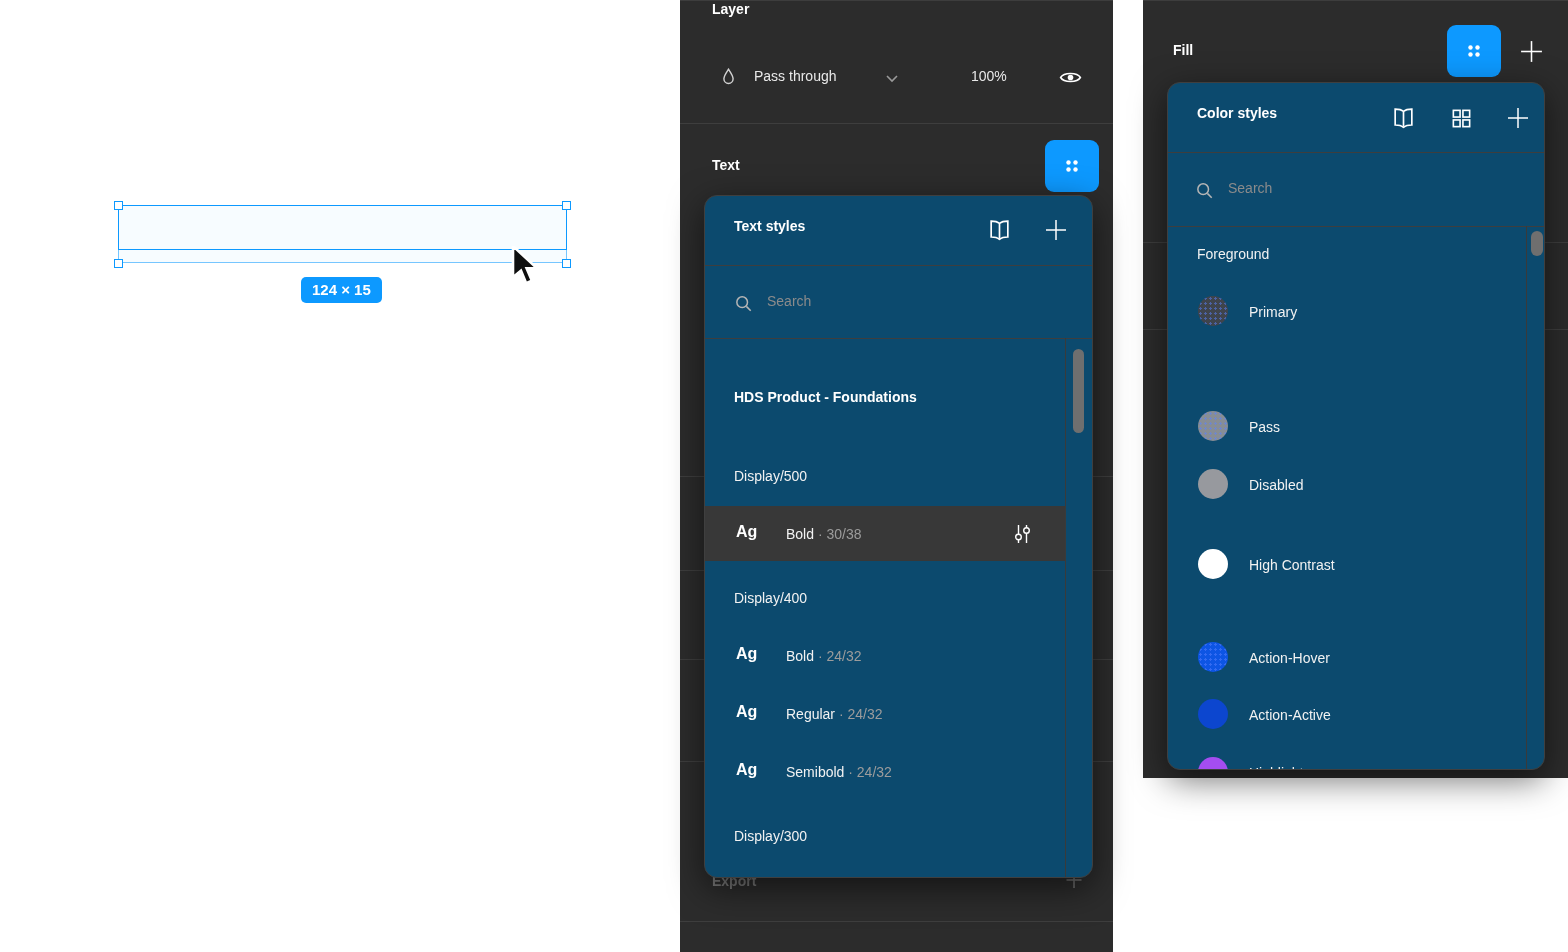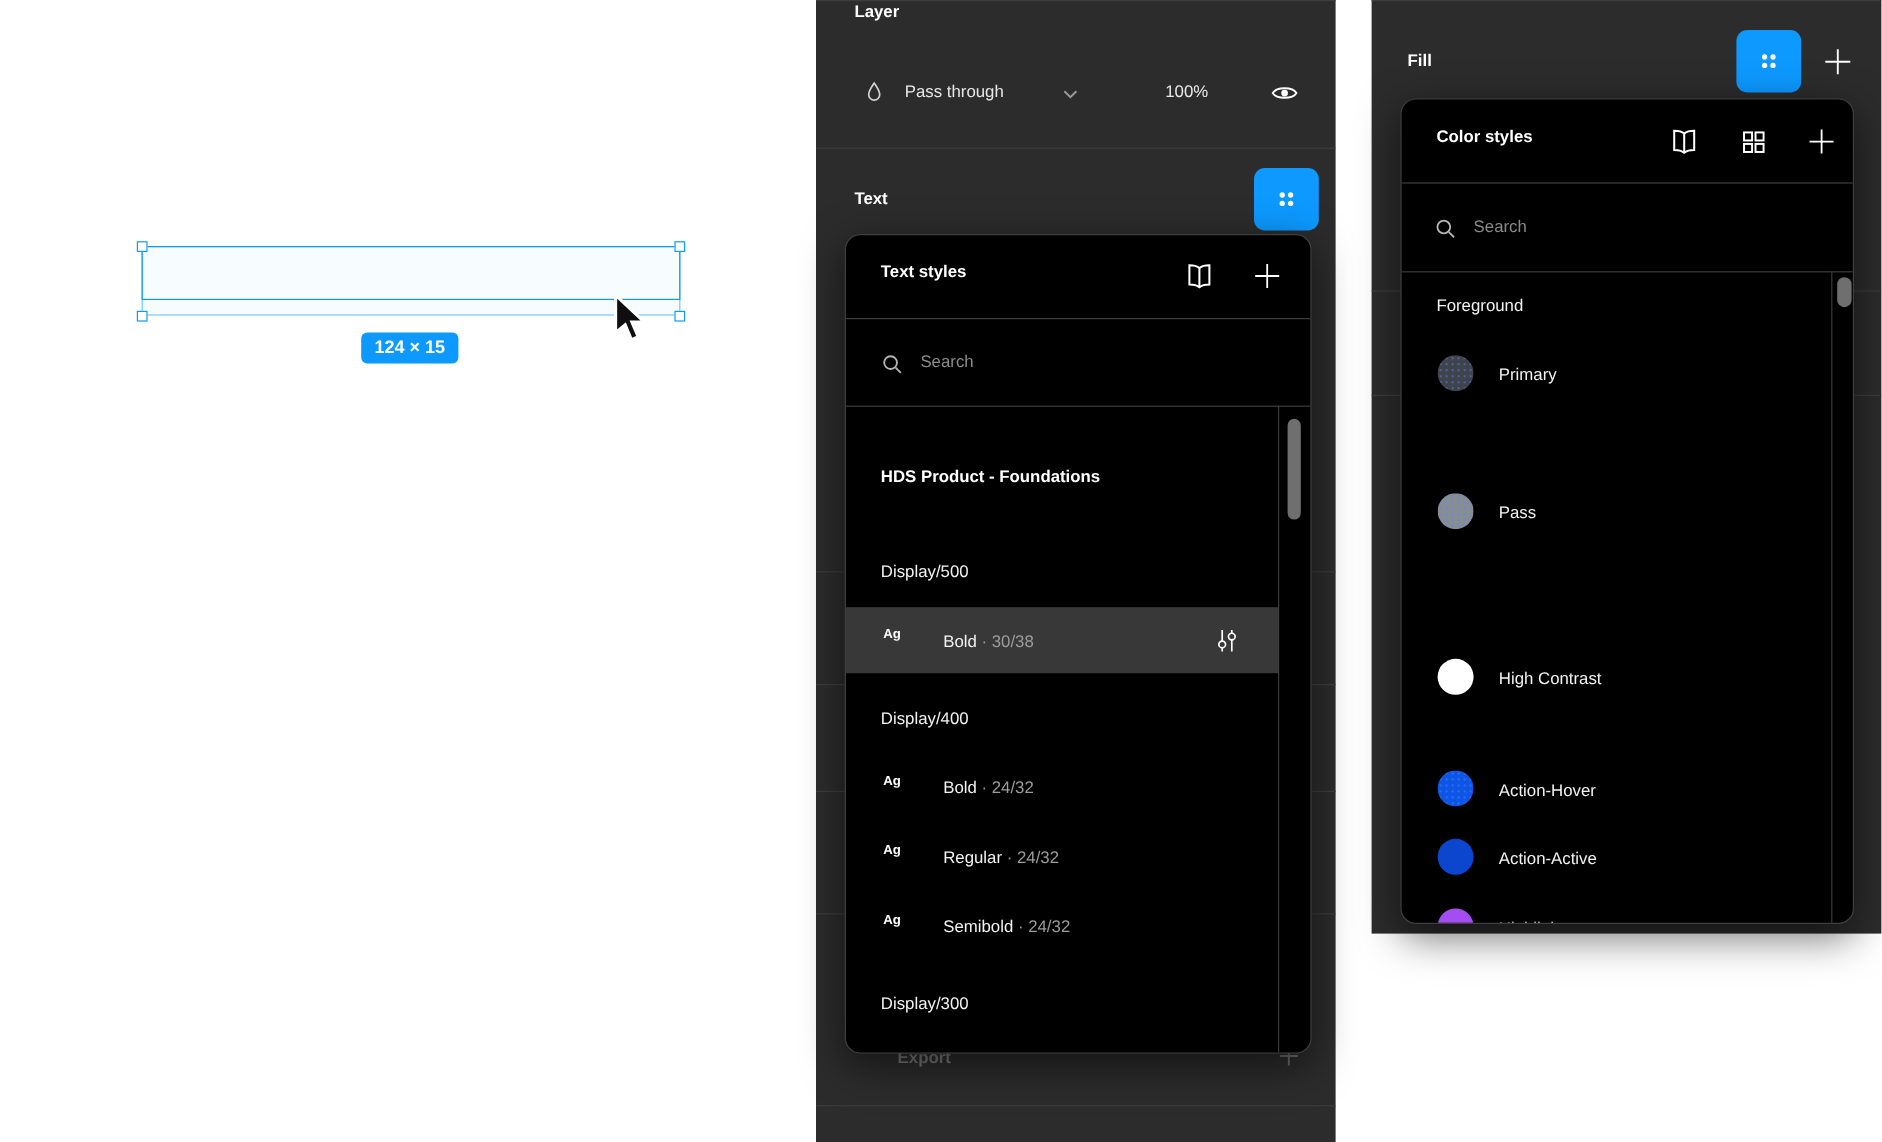--- a/index.html
+++ b/index.html
@@ -33,35 +33,35 @@
   .blend-icon { position:absolute; left:37px; top:65px; }
   .blend-label { position:absolute; left:74px; top:67px; font-size:14px; color:#e9e9e9; }
   .chev { position:absolute; left:205px; top:73px; }
   .opacity { position:absolute; left:291px; top:67px; font-size:14px; color:#e9e9e9; }
   .eye { position:absolute; left:378px; top:64px; }
 
   .dots-btn { position:absolute; width:54px; height:52px; background:#0d99ff; border-radius:9px;
               display:flex; align-items:center; justify-content:center; }
 
   
-  .dd { position:absolute; background:#000000; border:1px solid #3f3f3f; border-radius:13px;
+  .dd { position:absolute; background:#0c4a6e; border:1px solid #3f3f3f; border-radius:13px;
         box-shadow:0 10px 34px rgba(0,0,0,.55); overflow:hidden; z-index:10; }
   .dd-title { position:absolute; left:29px; top:22px; font-size:14px; font-weight:700; color:#fff; }
   .icon-btn { position:absolute; width:30px; height:30px; display:flex; align-items:center; justify-content:center; }
   .search-icon { position:absolute; }
   .search-input { position:absolute; background:transparent; border:none; outline:none;
                   color:#e6e6e6; font-size:14px; font-family:"Liberation Sans",sans-serif; width:220px; }
   .search-input::placeholder { color:#8b8b8b; }
   .gutter-line { position:absolute; width:1px; background:#3a3a3a; }
   .scroll-thumb { position:absolute; background:#6f6f6f; border-radius:6px; }
 
   .group-label { position:absolute; font-size:14px; color:#f2f2f2; }
   .lib-header  { position:absolute; font-size:14px; font-weight:700; color:#fff; }
   .row-hl { position:absolute; background:#383838; }
-  .ag { position:absolute; font-size:11px; font-weight:700; color:#fff; }
+  .ag { position:absolute; font-size:16px; font-weight:700; color:#fff; }
   .style-name { position:absolute; font-size:14px; color:#f2f2f2; white-space:nowrap; }
   .style-detail { color:#9c9c9c; }
   .sliders { position:absolute; }
 
   .swatch { position:absolute; width:30px; height:30px; border-radius:50%; }
   .swatch.textured { background-image:radial-gradient(rgba(90,130,255,.5) 1px, transparent 1.2px);
                      background-size:5px 5px; }
   .color-name { position:absolute; font-size:14px; color:#f2f2f2; white-space:nowrap; }
 
   svg { display:block; }
@@ -115,21 +115,21 @@
         <circle cx="8.5" cy="15.5" r="2.2"></circle>
           <circle cx="15.5" cy="15.5" r="2.2"></circle>
       </svg>
     </div>
 
     <div class="divider" style="top:475px;"></div>
     <div class="divider" style="top:569px;"></div>
     <div class="divider" style="top:658px;"></div>
     <div class="divider" style="top:760px;"></div>
     <div class="divider" style="top:920px;"></div>
-    <span class="sec-title dim" style="left:32px; top:872px;margin-left:36px;">Export</span>
+    <span class="sec-title dim" style="left:32px; top:872px;">Export</span>
     <span style="position:absolute; left:386px; top:868px;">
       <svg width="16" height="22" viewBox="0 0 16 22" stroke="#6f6f6f" stroke-width="1.6">
         <line x1="8" y1="3" x2="8" y2="19"></line>
           <line x1="0.5" y1="11" x2="15.5" y2="11"></line>
       </svg>
     </span>
   </div>
 
   <div class="dd" style="left:704px; top:195px; width:389px; height:683px;">
     <span class="dd-title">Text styles</span>
@@ -250,20 +250,24 @@
     <span class="group-label" style="left:29px; top:163px;">Foreground</span>
 
     <div style="position:absolute; left:0; top:200px; width:358px; height:56px;">
       <span class="swatch textured" style="left: 30px; top: 13px; background-color: rgb(63, 68, 76);"></span>
       <span class="color-name" style="left:81px; top:21px;">Primary</span>
     </div>
     <div style="position:absolute; left:0; top:315px; width:358px; height:56px;">
       <span class="swatch textured" style="left: 30px; top: 13px; background-color: rgb(135, 141, 149);"></span>
       <span class="color-name" style="left:81px; top:21px;">Pass</span>
     </div>
+    <div style="position:absolute; left:0; top:373px; width:358px; height:56px;">
+      <span class="swatch" style="left: 30px; top: 13px; background-color: rgb(151, 153, 158);"></span>
+      <span class="color-name" style="left:81px; top:21px;">Disabled</span>
+    </div>
     <div style="position:absolute; left:0; top:453px; width:358px; height:56px;">
       <span class="swatch" style="left: 30px; top: 13px; background-color: rgb(255, 255, 255);"></span>
       <span class="color-name" style="left:81px; top:21px;">High Contrast</span>
     </div>
     <div style="position:absolute; left:0; top:546px; width:358px; height:56px;">
       <span class="swatch textured" style="left: 30px; top: 13px; background-color: rgb(13, 85, 228);"></span>
       <span class="color-name" style="left:81px; top:21px;">Action-Hover</span>
     </div>
     <div style="position:absolute; left:0; top:603px; width:358px; height:56px;">
       <span class="swatch" style="left: 30px; top: 13px; background-color: rgb(12, 70, 207);"></span>

